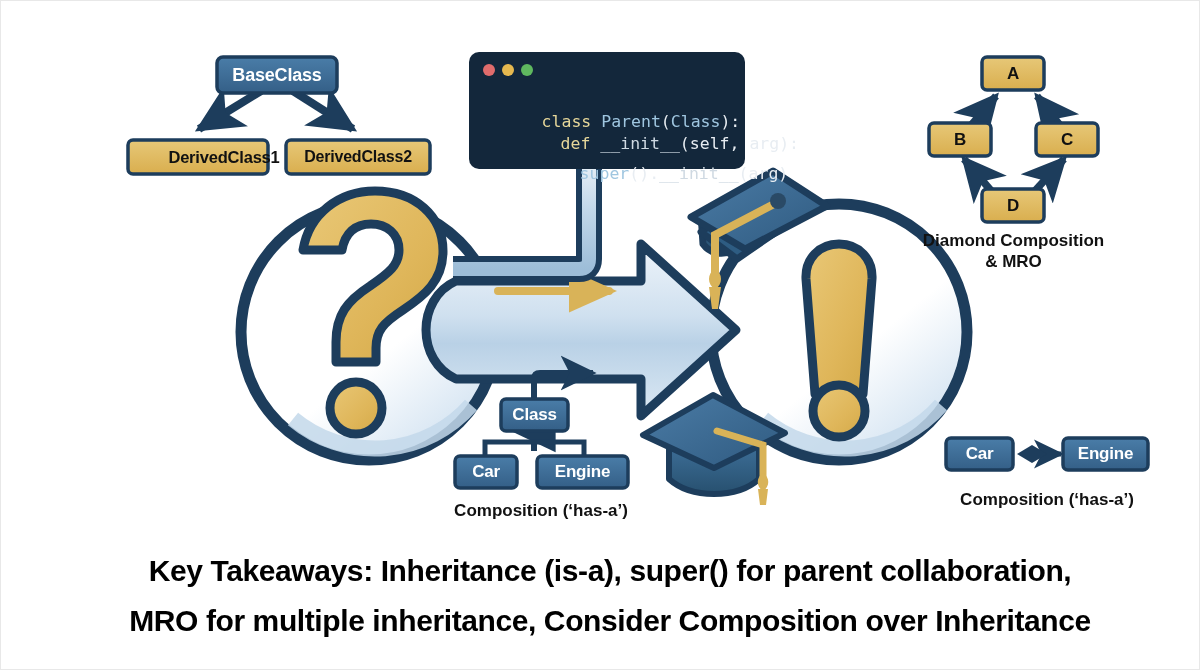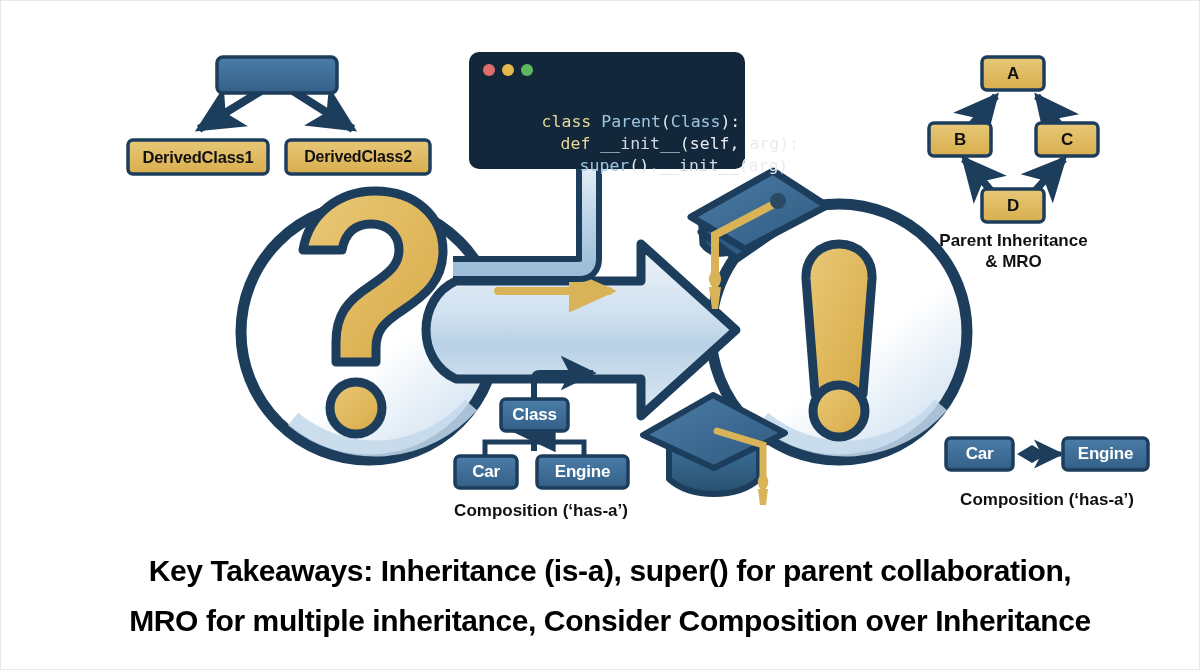--- a/index.html
+++ b/index.html
@@ -244,41 +244,42 @@
       <path d="M1016 453 L1031 444 L1046 453 L1031 462 Z" fill="#1d3d5c"></path>
     </g>
     <g>
       <rect x="945" y="437" width="67" height="32" rx="5" fill="url(#gBlueBox)" stroke="#1d3d5c" stroke-width="3.5"></rect>
     </g>
     <g>
       <rect x="1062" y="437" width="85" height="32" rx="5" fill="url(#gBlueBox)" stroke="#1d3d5c" stroke-width="3.5"></rect>
     </g>
   </svg>
 
-  <div class="lbl box-label" style="left:127px;top:139px;width:140px;height:34px;color:#111111;font-size:16.5px;">DerivedClass1</div>
+  <div class="lbl box-label" style="left:216px;top:56px;width:120px;height:36px;color:#ffffff;font-size:18px;">BaseClass</div>
+  <div class="lbl box-label" style="left:127px;top:139px;width:140px;height:34px;color:#111111;font-size:16.5px;padding-left:26px;">DerivedClass1</div>
   <div class="lbl box-label" style="left:285px;top:139px;width:144px;height:34px;color:#111111;font-size:16px;">DerivedClass2</div>
 
   <div>
     <div class="code-line" style="left:481px;top:92px;">
       <span style="color:#e6d79a;">class </span><span style="color:#9fc6e0;">Parent</span><span style="color:#e8edf2;">(</span><span style="color:#9fc6e0;">Class</span><span style="color:#e8edf2;">):</span>
     </div>
     <div class="code-line" style="left:500px;top:114px;text-align:center;">
       <span style="color:#e6d79a;">def </span><span style="color:#cfd9e2;">__init__</span><span style="color:#e8edf2;">(self, arg):</span>
     </div>
-    <div class="code-line" style="left:519px;top:136px;">
+    <div class="code-line" style="left:519px;top:144px;">
       <span style="color:#9fc6e0;">super</span><span style="color:#e8edf2;">().</span><span style="color:#cfd9e2;">__init__</span><span style="color:#e8edf2;">(arg)</span>
     </div>
   </div>
 
   <div class="lbl box-label" style="left:981px;top:56px;width:62px;height:33px;color:#111111;font-size:17px;">A</div>
   <div class="lbl box-label" style="left:928px;top:122px;width:62px;height:33px;color:#111111;font-size:17px;">B</div>
   <div class="lbl box-label" style="left:1035px;top:122px;width:62px;height:33px;color:#111111;font-size:17px;">C</div>
   <div class="lbl box-label" style="left:981px;top:188px;width:62px;height:33px;color:#111111;font-size:17px;">D</div>
 
-  <div class="cap-text" style="position:absolute;left:900px;top:230px;width:225px;font-size:17px;">Parent Inheritance</div>
+  <div class="cap-text" style="position:absolute;left:900px;top:230px;width:225px;font-size:17px;">Diamond Composition</div>
   <div class="cap-text" style="position:absolute;left:900px;top:251px;width:225px;font-size:17px;">&amp; MRO</div>
 
   <div class="lbl box-label" style="left:500px;top:398px;width:67px;height:32px;color:#ffffff;font-size:17px;">Class</div>
   <div class="lbl box-label" style="left:454px;top:455px;width:62px;height:32px;color:#ffffff;font-size:17px;">Car</div>
   <div class="lbl box-label" style="left:536px;top:455px;width:91px;height:32px;color:#ffffff;font-size:17px;">Engine</div>
   <div class="cap-text" style="position:absolute;left:420px;top:500px;width:240px;font-size:17px;">Composition (‘has-a’)</div>
 
   <div class="lbl box-label" style="left:945px;top:437px;width:67px;height:32px;color:#ffffff;font-size:17px;">Car</div>
   <div class="lbl box-label" style="left:1062px;top:437px;width:85px;height:32px;color:#ffffff;font-size:17px;">Engine</div>
   <div class="cap-text" style="position:absolute;left:926px;top:489px;width:240px;font-size:17px;">Composition (‘has-a’)</div>

